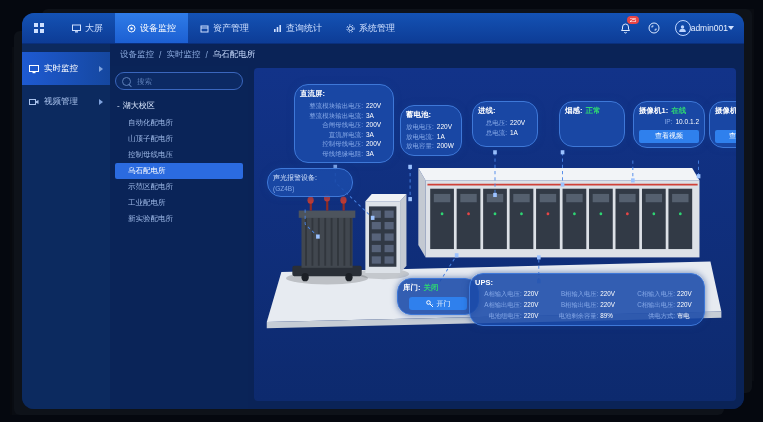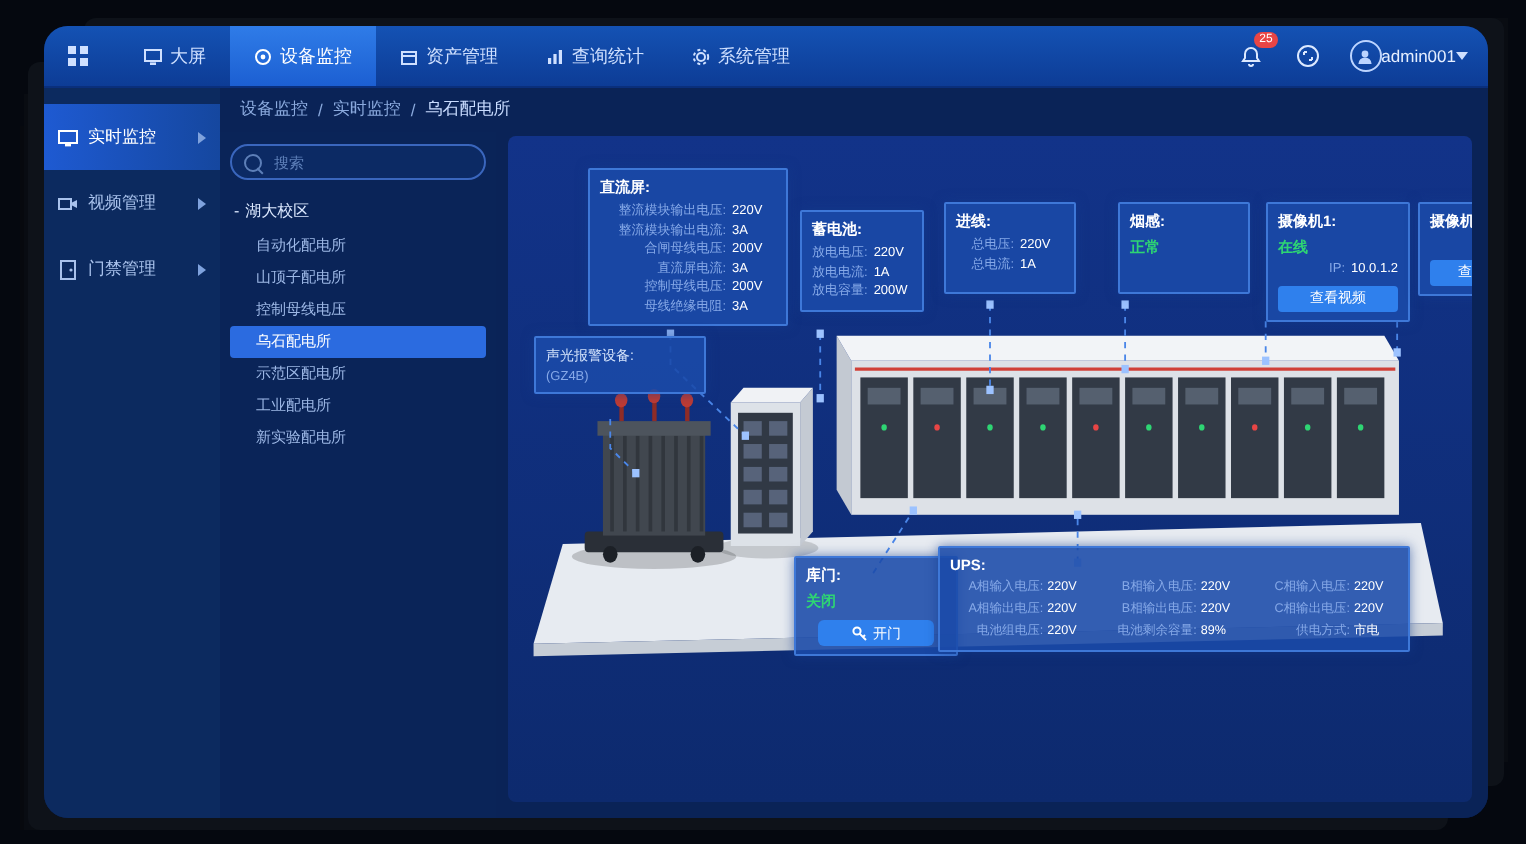--- a/index.html
+++ b/index.html
@@ -58,38 +58,38 @@
   .tree-item{font-size:7.5px;color:#9db8e6;padding:3px 0 3px 13px;cursor:pointer;
     white-space:nowrap;overflow:hidden;}
   .tree-item.selected{background:#2b6be0;color:#fff;border-radius:2px;}
   
   .main{flex:1;position:relative;margin:2px 8px 8px 6px;border-radius:4px;
     background:linear-gradient(180deg,#123389,#0d2a6e);overflow:hidden;min-width:0;}
   #scene,#wires{position:absolute;inset:0;width:100%;height:100%;}
   #wires{z-index:1;pointer-events:none;}
   #scene{z-index:0;}
   .card{position:absolute;z-index:2;background:rgba(26,74,168,0.88);
-    border:1px solid #3e78d8;border-radius:1px;padding:4px 5px;box-sizing:border-box;
+    border:1px solid #3e78d8;border-radius:14px;padding:4px 5px;box-sizing:border-box;
     box-shadow:0 0 6px rgba(20,60,140,.6);}
   .card .title{font-size:7.5px;font-weight:bold;color:#fff;margin-bottom:2px;white-space:nowrap;}
   .card .row{display:flex;align-items:baseline;font-size:6.5px;line-height:9.5px;white-space:nowrap;}
   .card .lbl{flex:1;text-align:right;color:#86a9e8;}
   .card .val{margin-left:3px;color:#fff;min-width:22px;text-align:left;}
   .green{color:#2ed573 !important;}
   .btn{display:flex;align-items:center;justify-content:center;gap:3px;background:#2f80ed;
     color:#fff;font-size:7px;border:none;border-radius:2px;height:13px;cursor:pointer;
     font-family:"Liberation Sans",sans-serif;width:100%;margin-top:3px;}
   .btn-door{width:58px;margin:4px auto 0;border-radius:3px;}
   .ups-grid{display:grid;grid-template-columns:1fr 1fr 1fr;column-gap:6px;row-gap:1px;}
   .ups-cell{display:flex;font-size:6.3px;line-height:10px;white-space:nowrap;}
   .ups-cell .lbl{flex:1;text-align:right;color:#86a9e8;}
   .ups-cell .val{margin-left:2px;color:#fff;}
   .alarm-l1{font-size:7px;color:#d4e3fb;white-space:nowrap;}
   .alarm-l2{font-size:6.5px;color:#86a9e8;margin-top:2px;}
-  .inline-status{display:flex;gap:3px;font-size:7.5px;font-weight:bold;color:#fff;white-space:nowrap;flex-direction:column;}
+  .inline-status{display:flex;gap:3px;font-size:7.5px;font-weight:bold;color:#fff;white-space:nowrap;}
 </style>
 </head>
 <body>
 
 <div class="device">
 
   <div class="navbar">
     <span class="logo">
       <svg width="12" height="12" viewBox="0 0 12 12">
           <g fill="#cfe0ff">
@@ -185,28 +185,20 @@
           </svg>
         <span>实时监控</span>
         <span class="side-chev"></span>
       </div>
       <div class="side-item">
         <svg width="10" height="10" viewBox="0 0 10 10">
             <rect x="0.5" y="2.5" width="6" height="5" fill="none" stroke="#a9c2ec"></rect>
             <path d="M7 4.2 9.5 3 v4 L7 5.8 z" fill="#a9c2ec"></path>
           </svg>
         <span>视频管理</span>
-        <span class="side-chev"></span>
-      </div>
-      <div class="side-item">
-        <svg width="10" height="10" viewBox="0 0 10 10">
-            <rect x="1.5" y="0.5" width="7" height="9" fill="none" stroke="#a9c2ec"></rect>
-            <circle cx="6.5" cy="5" r="0.8" fill="#a9c2ec"></circle>
-          </svg>
-        <span>门禁管理</span>
         <span class="side-chev"></span>
       </div>
     </div>
 
     <div class="right-col">
       <div class="breadcrumb">
         <span class="crumb">设备监控</span>
         <span>/</span>
         <span class="crumb">实时监控</span>
         <span>/</span>

